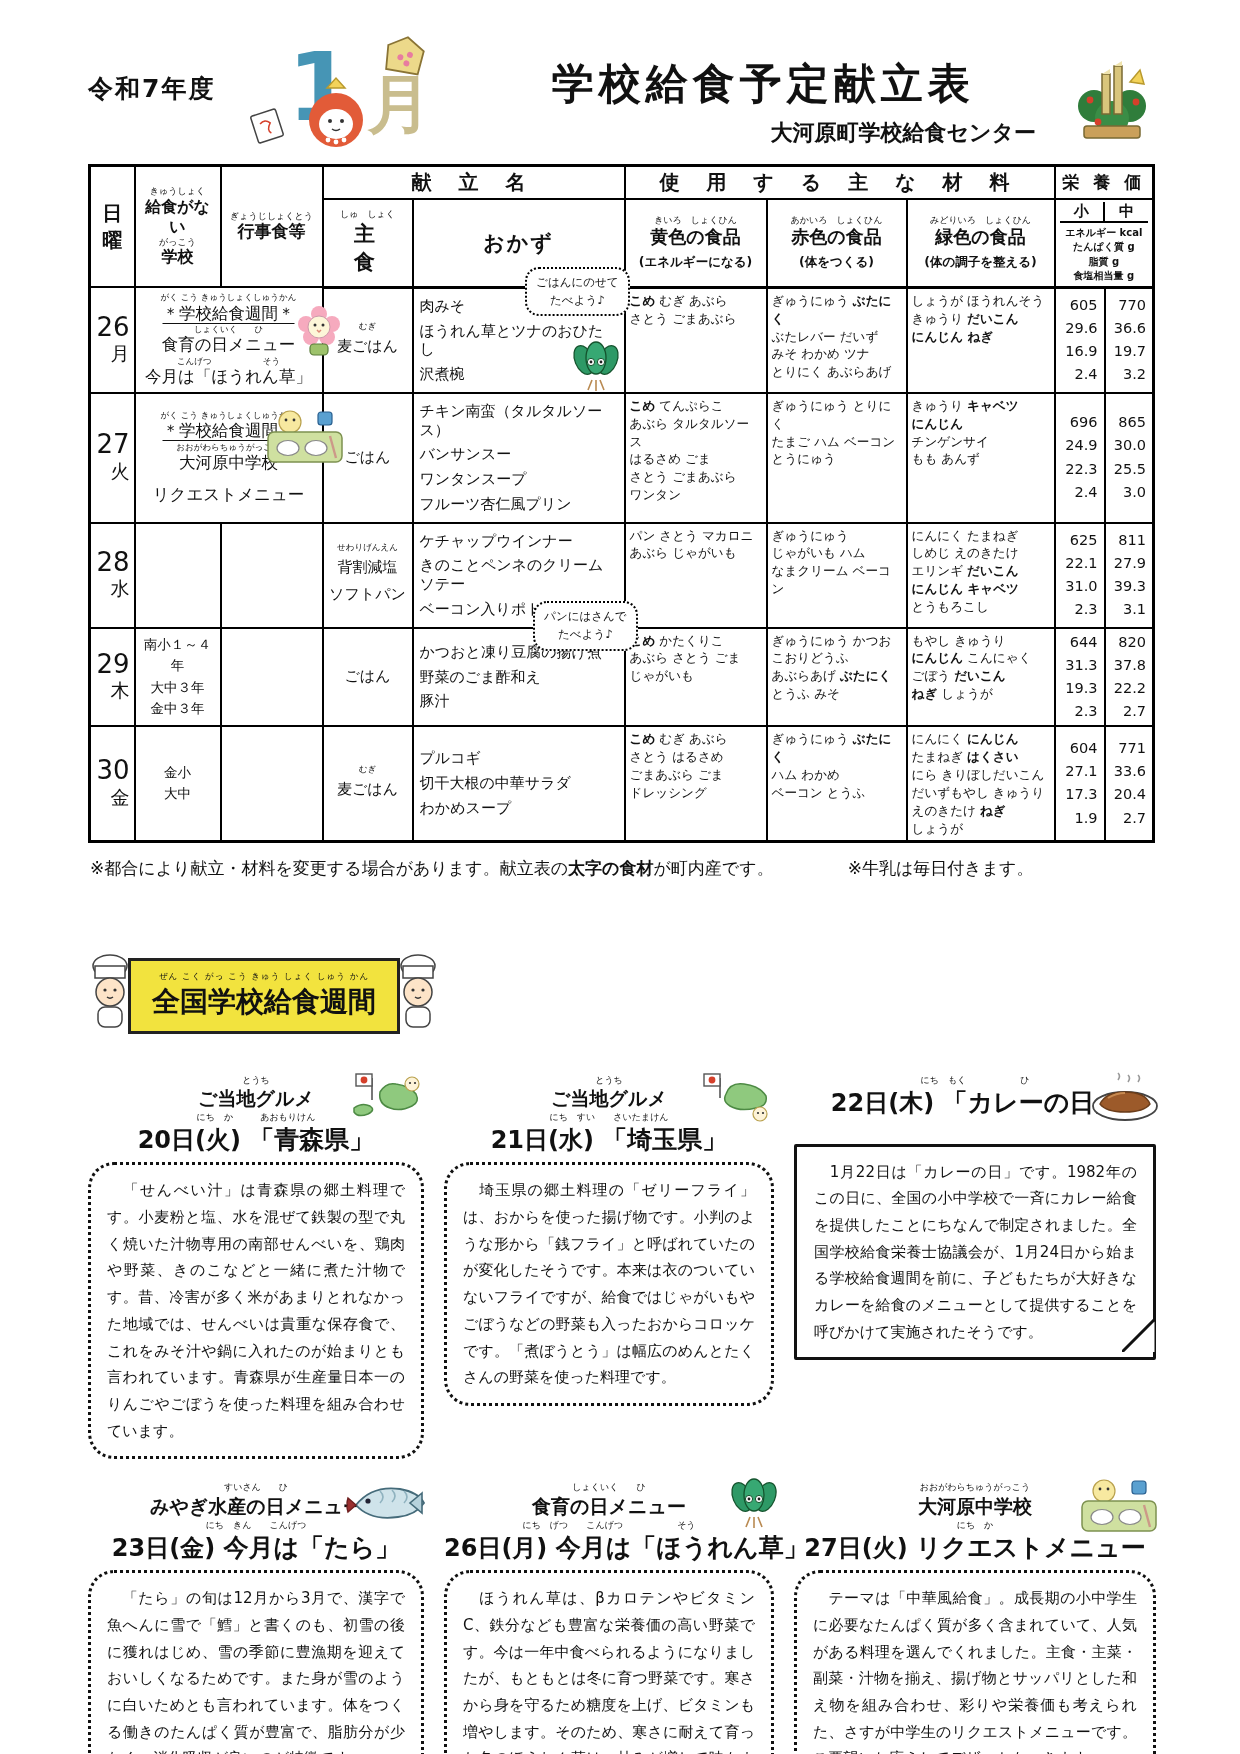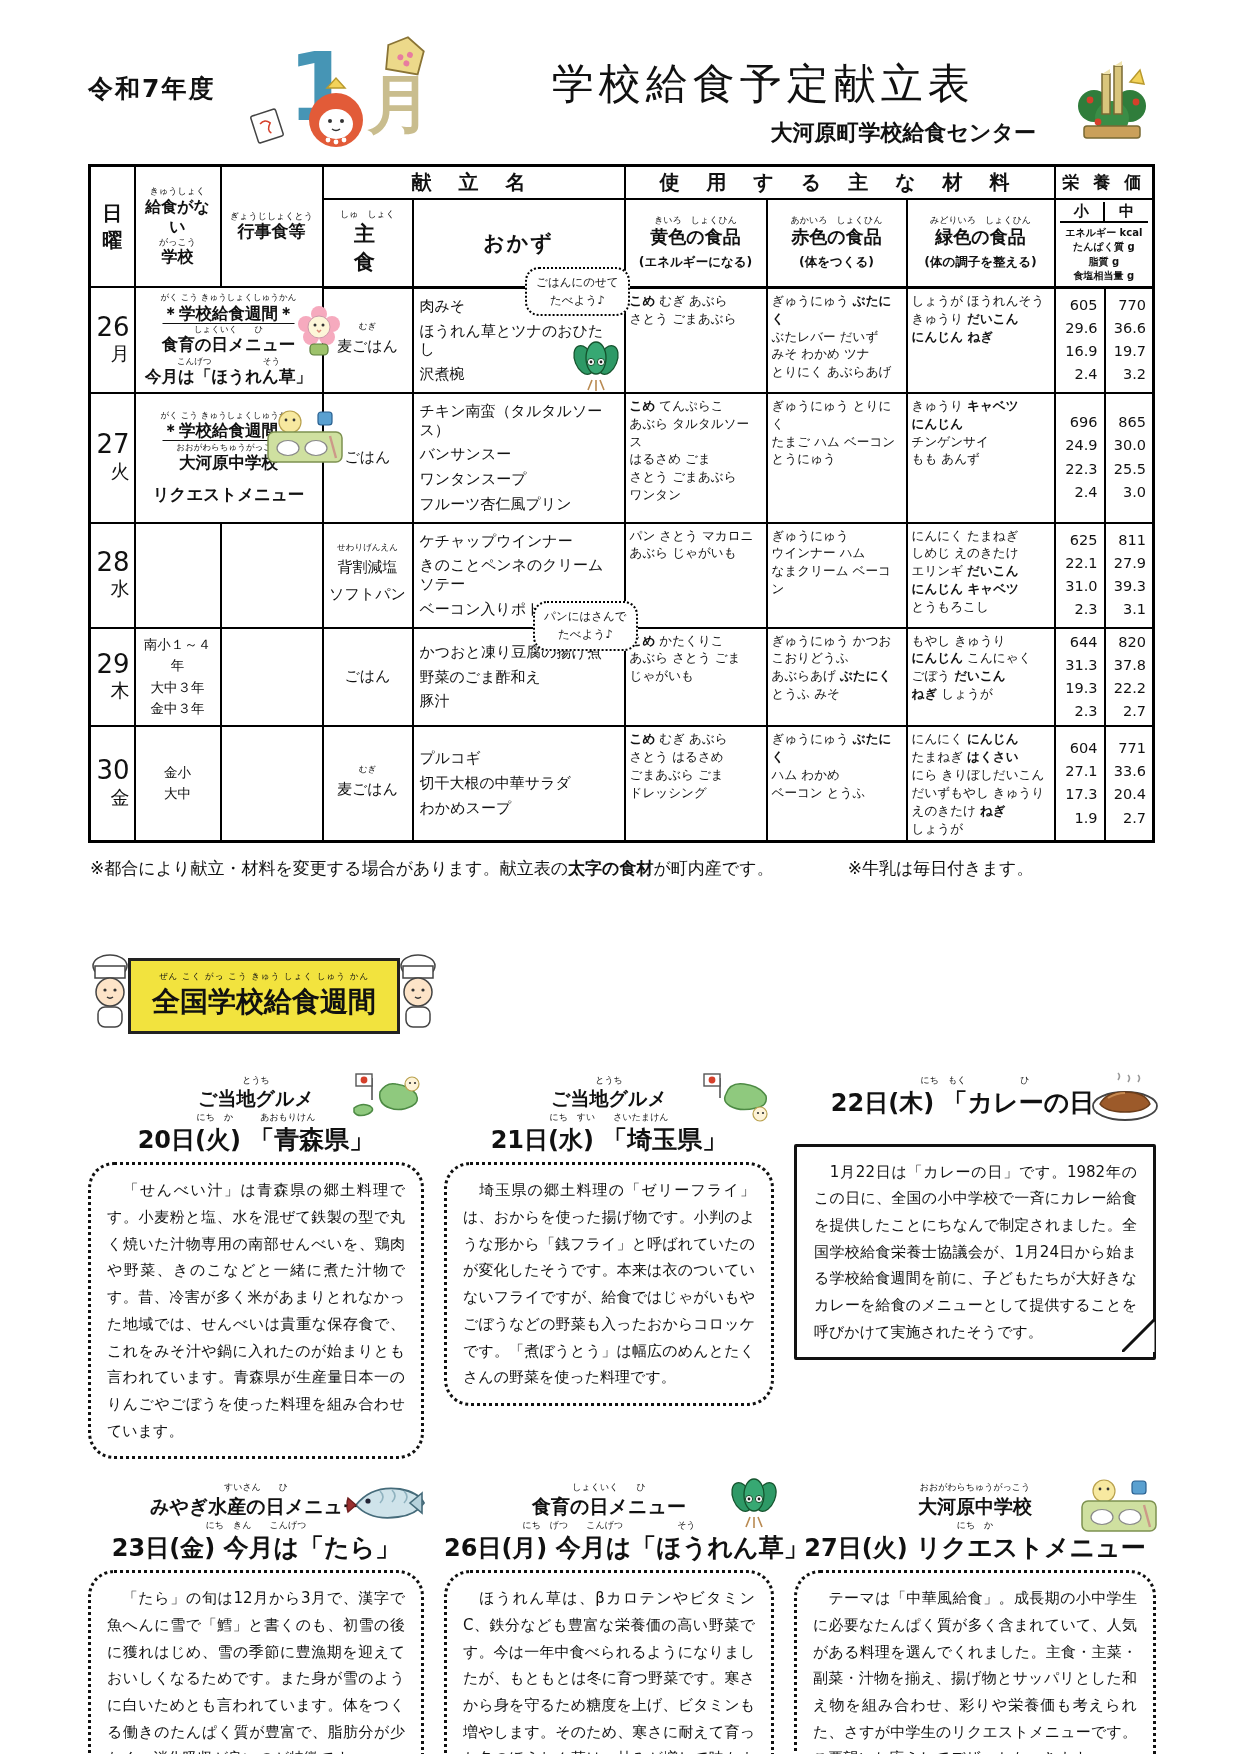--- a/index.html
+++ b/index.html
@@ -12,21 +12,21 @@
   .b{font-weight:bold;}
 
   
   .hdr{display:flex;align-items:flex-start;height:112px;}
   .year{font-size:25px;font-weight:bold;letter-spacing:2px;margin-top:26px;white-space:nowrap;}
   .logo{width:205px;height:110px;position:relative;margin-left:34px;flex:none;}
   .logo .one{position:absolute;left:38px;top:-6px;font-size:95px;font-weight:bold;color:#4695b5;line-height:1;}
   .logo .tsuki{position:absolute;left:118px;top:26px;font-size:64px;font-weight:bold;color:#c9bd8e;line-height:1;}
   .logo svg{position:absolute;}
   .title-block{flex:1;text-align:center;padding-top:10px;}
-  .main-title{font-size:42px;font-weight:normal;letter-spacing:5px;white-space:nowrap;}
+  .main-title{font-size:42px;font-weight:bold;letter-spacing:5px;white-space:nowrap;}
   .sub-title{font-size:22px;font-weight:bold;text-align:right;margin:6px 36px 0 0;white-space:nowrap;}
   .kadomatsu{flex:none;margin-top:14px;}
 
   
   table.menu{border-collapse:collapse;width:1064px;table-layout:fixed;border:3px solid #000;margin-top:6px;}
   .menu th,.menu td{border:2px solid #000;padding:2px 4px;box-sizing:border-box;overflow:visible;}
   .menu thead th{text-align:center;vertical-align:middle;}
   .h1 th{height:30px;font-size:20px;font-weight:bold;letter-spacing:10px;}
   .h2 th{height:78px;border-bottom:3px solid #000;}
   .th-date{font-size:20px;font-weight:bold;line-height:1.35;}
@@ -40,21 +40,21 @@
   .shochu span{flex:1;text-align:center;}
   .shochu span:first-child{border-right:2px solid #000;}
   .nutlabels{font-size:10px;font-weight:bold;line-height:1.45;white-space:pre-line;text-align:center;padding-top:3px;}
 
   .menu td.date{text-align:right;vertical-align:middle;}
   .d-num{font-size:26px;line-height:1.1;}
   .d-day{font-size:19px;}
   td.nolunch{font-size:13.5px;text-align:center;vertical-align:middle;white-space:pre-line;line-height:1.6;}
   td.event{text-align:center;vertical-align:middle;position:relative;}
   .ev-furi{font-size:8.5px;line-height:1.3;}
-  .ev-line{font-size:16.5px;font-weight:bold;line-height:1.25;white-space:nowrap;}
+  .ev-line{font-size:16.5px;font-weight:normal;line-height:1.25;white-space:nowrap;}
   .ev-line.u{text-decoration:underline;text-underline-offset:4px;}
   .ev-ill{position:absolute;right:-26px;top:14px;z-index:2;}
   td.staple{text-align:center;vertical-align:middle;font-size:15px;}
   .st-furi{font-size:8.5px;}
   .st-label{white-space:pre-line;line-height:1.8;}
   td.dishes{font-size:15px;vertical-align:middle;position:relative;}
   .dish{margin:6px 2px;line-height:1.25;}
   td.food{font-size:12.6px;vertical-align:top;line-height:1.42;padding-top:3px;}
   td.nut{font-size:14.5px;text-align:right;vertical-align:middle;white-space:pre-line;line-height:1.6;padding-right:6px;}
   .bubble{position:absolute;border:2px dotted #000;border-radius:14px;background:#fff;
@@ -329,21 +329,21 @@
 ソフトパン</div>
           </td>
           <td class="dishes">
             <div class="dish">ケチャップウインナー</div>
             <div class="dish">きのことペンネのクリームソテー</div>
             <div class="dish">ベーコン入りポトフ</div>
             <div class="bubble bottom">パンにはさんで
 たべよう♪</div>
           </td>
           <td class="food"><span>パン さとう マカロニ</span><br><span>あぶら じゃがいも</span></td>
-          <td class="food"><span>ぎゅうにゅう</span><br><span>ウインナー ハム</span><br><span>なまクリーム ベーコン</span></td>
+          <td class="food"><span>ぎゅうにゅう</span><br><span>じゃがいも ハム</span><br><span>なまクリーム ベーコン</span></td>
           <td class="food"><span>にんにく たまねぎ</span><br><span>しめじ えのきたけ</span><br><span>エリンギ </span><span class="b">だいこん</span><span></span><br><span></span><span class="b">にんじん キャベツ</span><span></span><br><span>とうもろこし</span></td>
           <td class="nut">625
 22.1
 31.0
 2.3</td>
           <td class="nut">811
 27.9
 39.3
 3.1</td>
         </tr>

